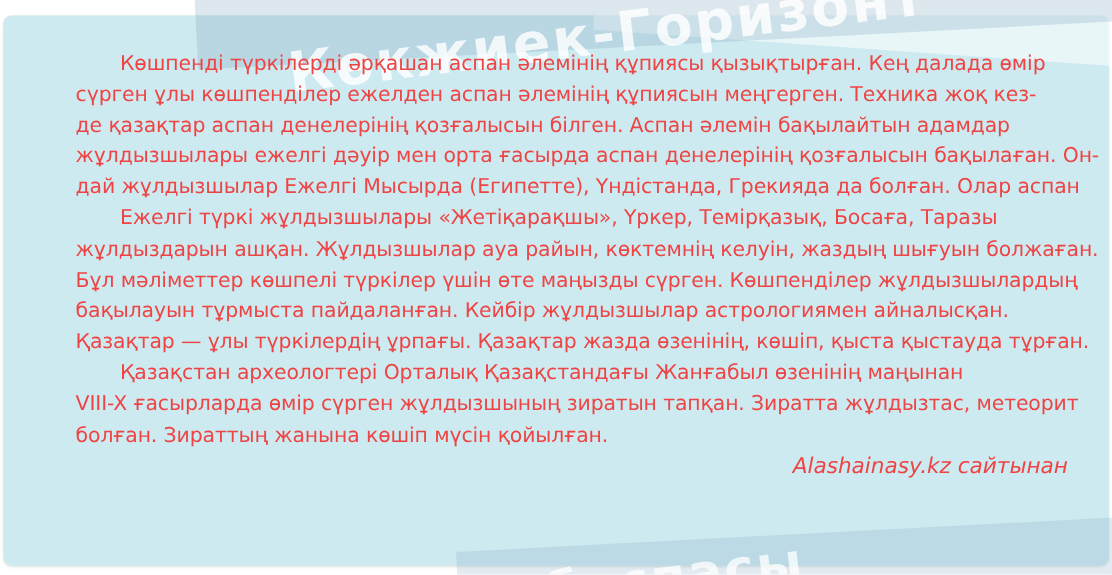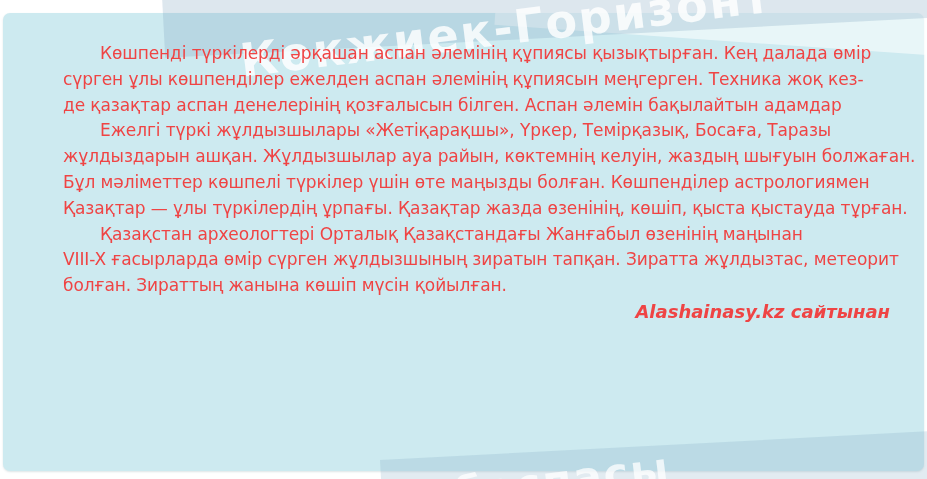--- a/index.html
+++ b/index.html
@@ -105,21 +105,21 @@
     white-space: nowrap;
     height: 25.8px;
   }
   .line.indent {
     padding-left: 37px;
   }
   .attribution {
     margin-top: 0;
     text-align: right;
     font-style: italic;
-    font-weight: 700;
+    font-weight: 400;
     font-size: 18px;
     letter-spacing: 0;
     white-space: nowrap;
   }
 </style>
 </head>
 <body>
 
 <div class="page">
 
@@ -129,23 +129,26 @@
   <div class="stripe-blue-top"></div>
   <div class="wm-top-text">Көкжиек-Горизонт</div>
 
   <div class="stripe-blue-bottom"></div>
   <div class="wm-bottom-text">«Көкжиек-Горизонт» баспасы</div>
 
   <div class="textblock">
     <div class="line indent">Көшпенді түркілерді әрқашан аспан әлемінің құпиясы қызықтырған. Кең далада өмір</div>
     <div class="line">сүрген ұлы көшпенділер ежелден аспан әлемінің құпиясын меңгерген. Техника жоқ кез-</div>
     <div class="line">де қазақтар аспан денелерінің қозғалысын білген. Аспан әлемін бақылайтын адамдар</div>
+    <div class="line">жұлдызшылары ежелгі дәуір мен орта ғасырда аспан денелерінің қозғалысын бақылаған. Он-</div>
+    <div class="line">дай жұлдызшылар Ежелгі Мысырда (Египетте), Үндістанда, Грекияда да болған. Олар аспан</div>
     <div class="line indent">Ежелгі түркі жұлдызшылары «Жетіқарақшы», Үркер, Темірқазық, Босаға, Таразы</div>
     <div class="line">жұлдыздарын ашқан. Жұлдызшылар ауа райын, көктемнің келуін, жаздың шығуын болжаған.</div>
-    <div class="line">Бұл мәліметтер көшпелі түркілер үшін өте маңызды болған. Көшпенділер астрологиямен</div>
+    <div class="line">Бұл мәліметтер көшпелі түркілер үшін өте маңызды сүрген. Көшпенділер жұлдызшылардың</div>
+    <div class="line">бақылауын тұрмыста пайдаланған. Кейбір жұлдызшылар астрологиямен айналысқан.</div>
     <div class="line">Қазақтар — ұлы түркілердің ұрпағы. Қазақтар жазда өзенінің, көшіп, қыста қыстауда тұрған.</div>
     <div class="line indent">Қазақстан археологтері Орталық Қазақстандағы Жанғабыл өзенінің маңынан</div>
     <div class="line">VIII-X ғасырларда өмір сүрген жұлдызшының зиратын тапқан. Зиратта жұлдызтас, метеорит</div>
     <div class="line">болған. Зираттың жанына көшіп мүсін қойылған.</div>
     <div class="line attribution">Alashainasy.kz сайтынан</div>
   </div>
 
 </div>
 
 </body></html>

